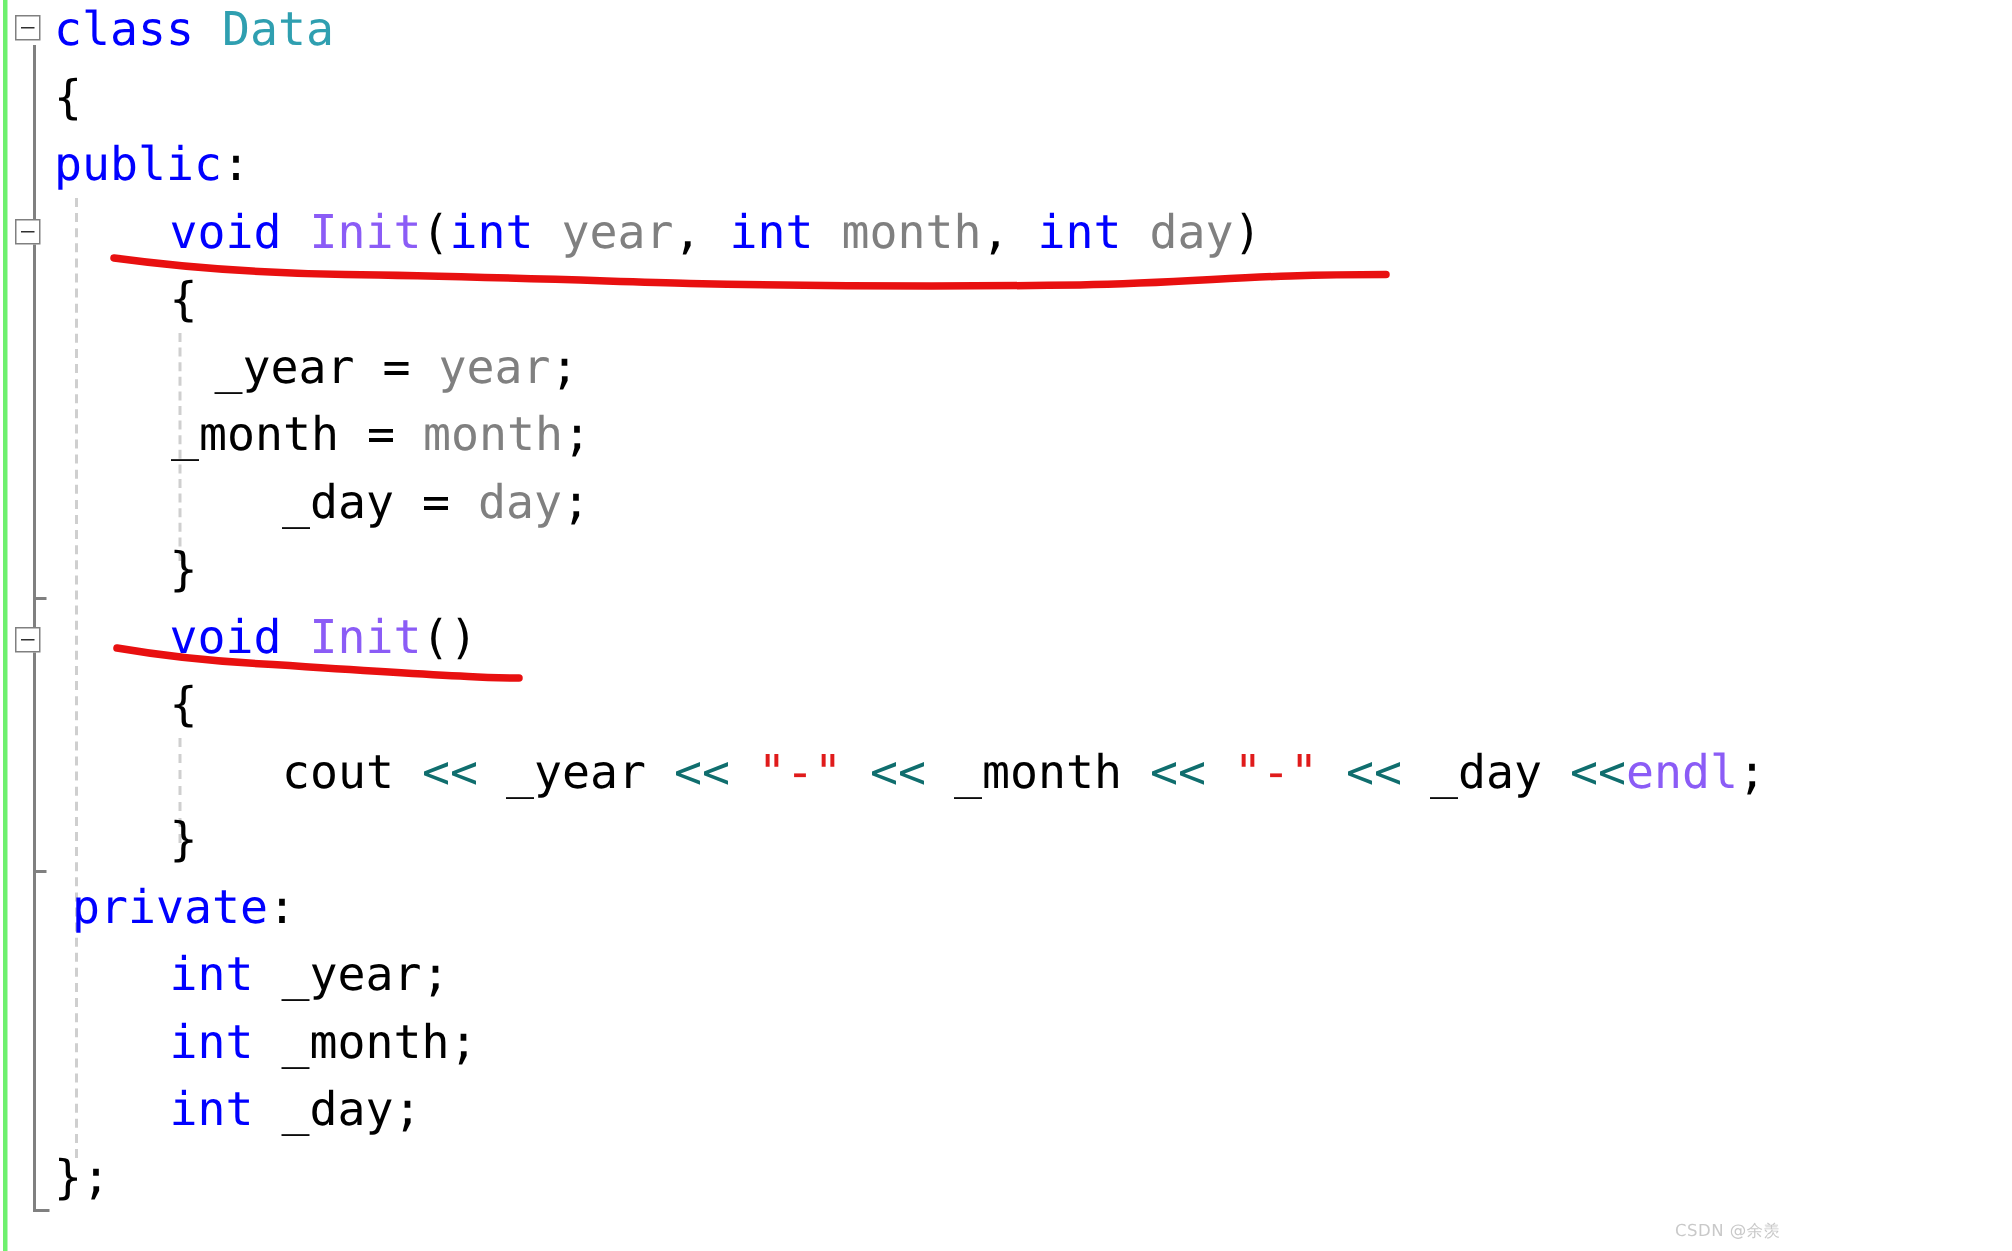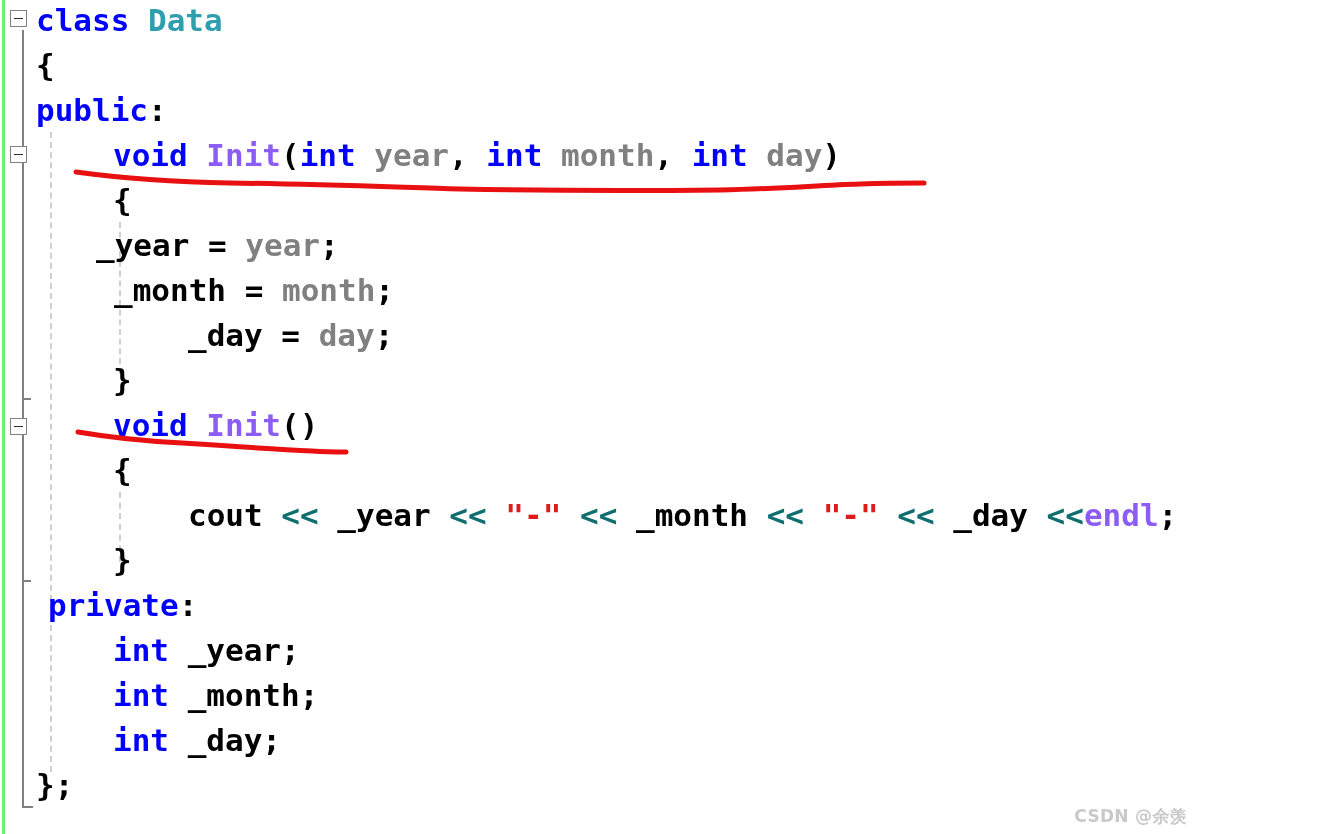--- a/index.html
+++ b/index.html
@@ -7,21 +7,20 @@
     padding: 0;
     background: #ffffff;
   }
   #app {
     position: relative;
     width: 1195px;
     height: 834px;
     background: #ffffff;
     overflow: hidden;
     font-family: "DejaVu Sans Mono", "Liberation Mono", monospace;
-    font-weight: bold;
   }
 
   
   .change-stripe {
     position: absolute;
     left: 2px;
     top: 0;
     width: 3px;
     height: 834px;
     background: #6ef06e;
@@ -102,21 +101,21 @@
     position: absolute;
     pointer-events: none;
   }
 
   
   .watermark {
     position: absolute;
     right: 8px;
     bottom: 6px;
     font-family: "DejaVu Sans", "Liberation Sans", sans-serif;
-    font-size: 17px;
+    font-size: 11px;
     color: #c9c9c9;
     letter-spacing: 0.3px;
   }
 </style>
 </head>
 <body>
 
 <div id="app">
 
   <div class="change-stripe"></div>
@@ -140,21 +139,21 @@
   <div class="indent-guide" style="left:119px; top:222px; height:152px;"></div>
 
   <div class="indent-guide" style="left:119px; top:492px; height:70px;"></div>
 
   <div class="code">
     <div class="line" style="top: -2px; padding-left: 36px;"><span class="kw">class</span><span class="plain"> </span><span class="type-id">Data</span></div>
     <div class="line" style="top: 43px; padding-left: 36px;"><span class="plain">{</span></div>
     <div class="line" style="top: 88px; padding-left: 36px;"><span class="kw">public</span><span class="plain">:</span></div>
     <div class="line" style="top: 133px; padding-left: 113px;"><span class="kw">void</span><span class="plain"> </span><span class="fn">Init</span><span class="plain">(</span><span class="kw">int</span><span class="plain"> </span><span class="param">year</span><span class="plain">, </span><span class="kw">int</span><span class="plain"> </span><span class="param">month</span><span class="plain">, </span><span class="kw">int</span><span class="plain"> </span><span class="param">day</span><span class="plain">)</span></div>
     <div class="line" style="top: 178px; padding-left: 113px;"><span class="plain">{</span></div>
-    <div class="line" style="top: 223px; padding-left: 96px;"><span class="plain">_year = </span><span class="param">year</span><span class="plain">;</span></div>
+    <div class="line" style="top: 223px; padding-left: 120px; margin-left: 23px;"><span class="plain">_year = </span><span class="param">year</span><span class="plain">;</span></div>
     <div class="line" style="top: 268px; padding-left: 92px; margin-left: 22px;"><span class="plain">_month = </span><span class="param">month</span><span class="plain">;</span></div>
     <div class="line" style="top: 313px; padding-left: 188px;"><span class="plain">_day = </span><span class="param">day</span><span class="plain">;</span></div>
     <div class="line" style="top: 358px; padding-left: 113px;"><span class="plain">}</span></div>
     <div class="line" style="top: 403px; padding-left: 113px;"><span class="kw">void</span><span class="plain"> </span><span class="fn">Init</span><span class="plain">()</span></div>
     <div class="line" style="top: 448px; padding-left: 113px;"><span class="plain">{</span></div>
     <div class="line" style="top: 493px; padding-left: 188px;"><span class="plain">cout </span><span class="op">&lt;&lt;</span><span class="plain"> _year </span><span class="op">&lt;&lt;</span><span class="plain"> </span><span class="str">"-"</span><span class="plain"> </span><span class="op">&lt;&lt;</span><span class="plain"> _month </span><span class="op">&lt;&lt;</span><span class="plain"> </span><span class="str">"-"</span><span class="plain"> </span><span class="op">&lt;&lt;</span><span class="plain"> _day </span><span class="op">&lt;&lt;</span><span class="fn">endl</span><span class="plain">;</span></div>
     <div class="line" style="top: 538px; padding-left: 113px;"><span class="plain">}</span></div>
     <div class="line" style="top: 583px; padding-left: 36px; margin-left: 12px;"><span class="kw">private</span><span class="plain">:</span></div>
     <div class="line" style="top: 628px; padding-left: 113px;"><span class="kw">int</span><span class="plain"> _year;</span></div>
     <div class="line" style="top: 673px; padding-left: 113px;"><span class="kw">int</span><span class="plain"> _month;</span></div>

